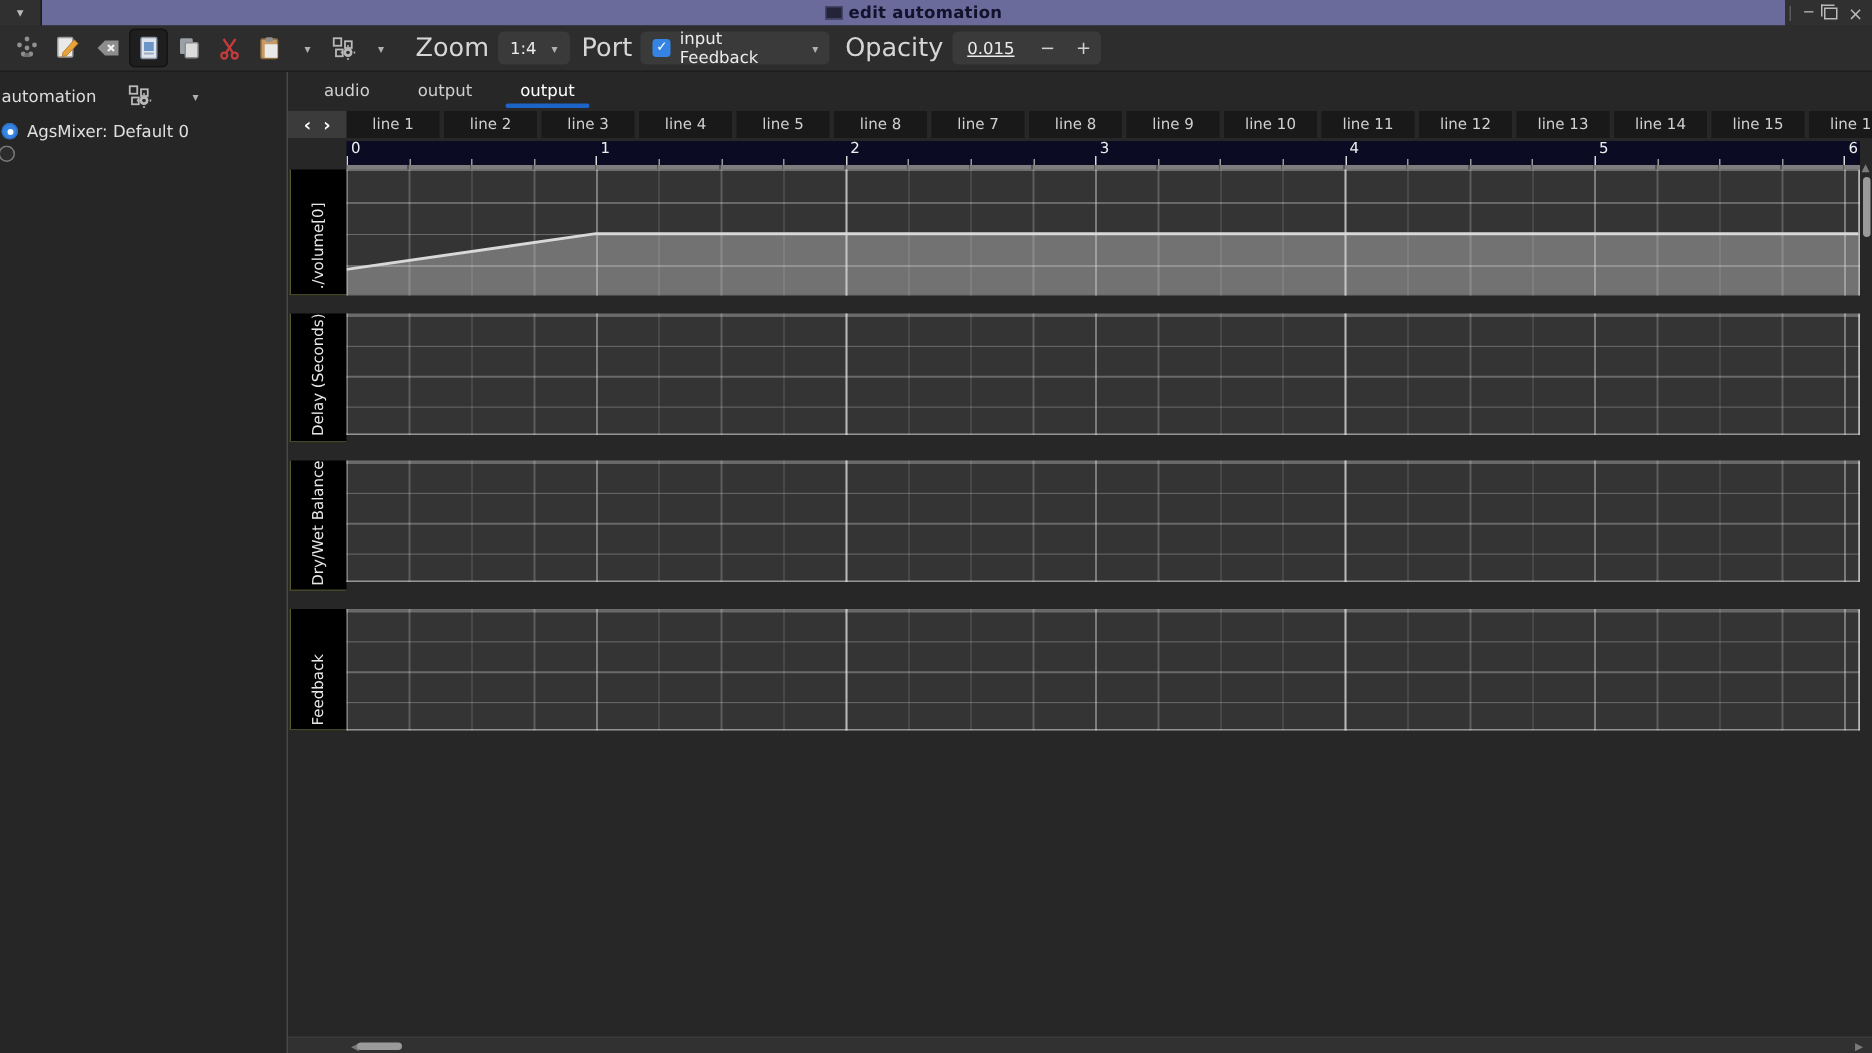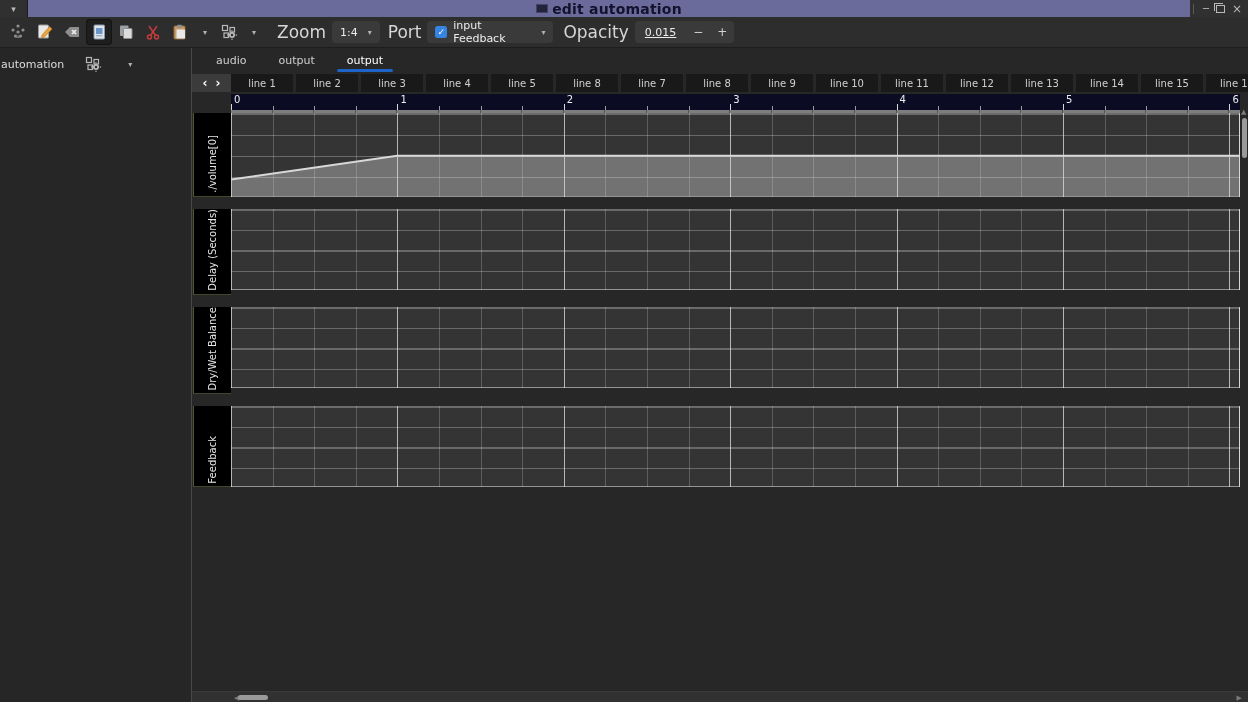--- a/index.html
+++ b/index.html
@@ -9,21 +9,21 @@
 
   
   .titlebar { position:absolute; left:0; top:0; width:1248px; height:17px;
               background:#2e2e2e; display:flex; align-items:stretch; }
   .win-menu-btn { width:28px; height:17px; background:#303030; border-right:1px solid #1a1a1a;
                   display:flex; align-items:center; justify-content:center;
                   color:#b9b9b9; font-size:9px; cursor:default; }
   .title-strip { flex:1; background:#6b6b9b; display:flex; align-items:center;
                  justify-content:center; gap:4px; }
   .title-icon { width:12px; height:9px; background:#23233a; border:1px solid #44446a; }
-  .title-text { font-size:14px; font-weight:bold; color:#12122c; letter-spacing:.2px; }
+  .title-text { font-size:11px; font-weight:bold; color:#12122c; letter-spacing:.2px; }
   .win-controls { width:58px; background:#303030; display:flex; align-items:center;
                   justify-content:flex-end; gap:7px; padding-right:6px; color:#b9b9b9; }
   .win-controls .sep { width:1px; height:10px; background:#5a5a5a; margin-right:2px; }
   .wc { font-size:10px; line-height:10px; cursor:default; }
   .wc-max { width:9px; height:8px; border:1px solid #b9b9b9; position:relative; }
   .wc-max::before { content:""; position:absolute; left:-3px; top:-3px; width:8px; height:7px;
                     border:1px solid #b9b9b9; border-right:none; border-bottom:none; }
 
   
   .toolbar { position:absolute; left:0; top:17px; width:1248px; height:31px;
@@ -273,20 +273,29 @@
             </g>
             <circle cx="12" cy="12" r="3" fill="#b9b9b9"></circle>
             <circle cx="12" cy="12" r="1.2" fill="#2d2d2d"></circle>
             <g stroke="#b9b9b9" stroke-width="1.4">
               <path d="M12 8.2 V7.2 M12 15.8 V16.8 M8.2 12 H7.2 M15.8 12 H16.8"></path>
             </g>
           </svg>
         </span>
       <span class="arrow">▾</span>
     </div>
+    <div id="machine-list">
+        <div class="machine-row">
+          <span class="radio on"></span>
+          <span>AgsMixer: Default 0</span>
+        </div>
+        <div class="machine-row" style="padding-top: 3px;">
+          <span class="radio off"></span>
+        </div>
+      </div>
   </div>
 
   <div class="main">
     <div class="tabbar" id="tabbar">
         <div class="tab">audio</div>
         <div class="tab">output</div>
         <div class="tab selected">output</div>
       </div>
 
     <div class="header-row">

